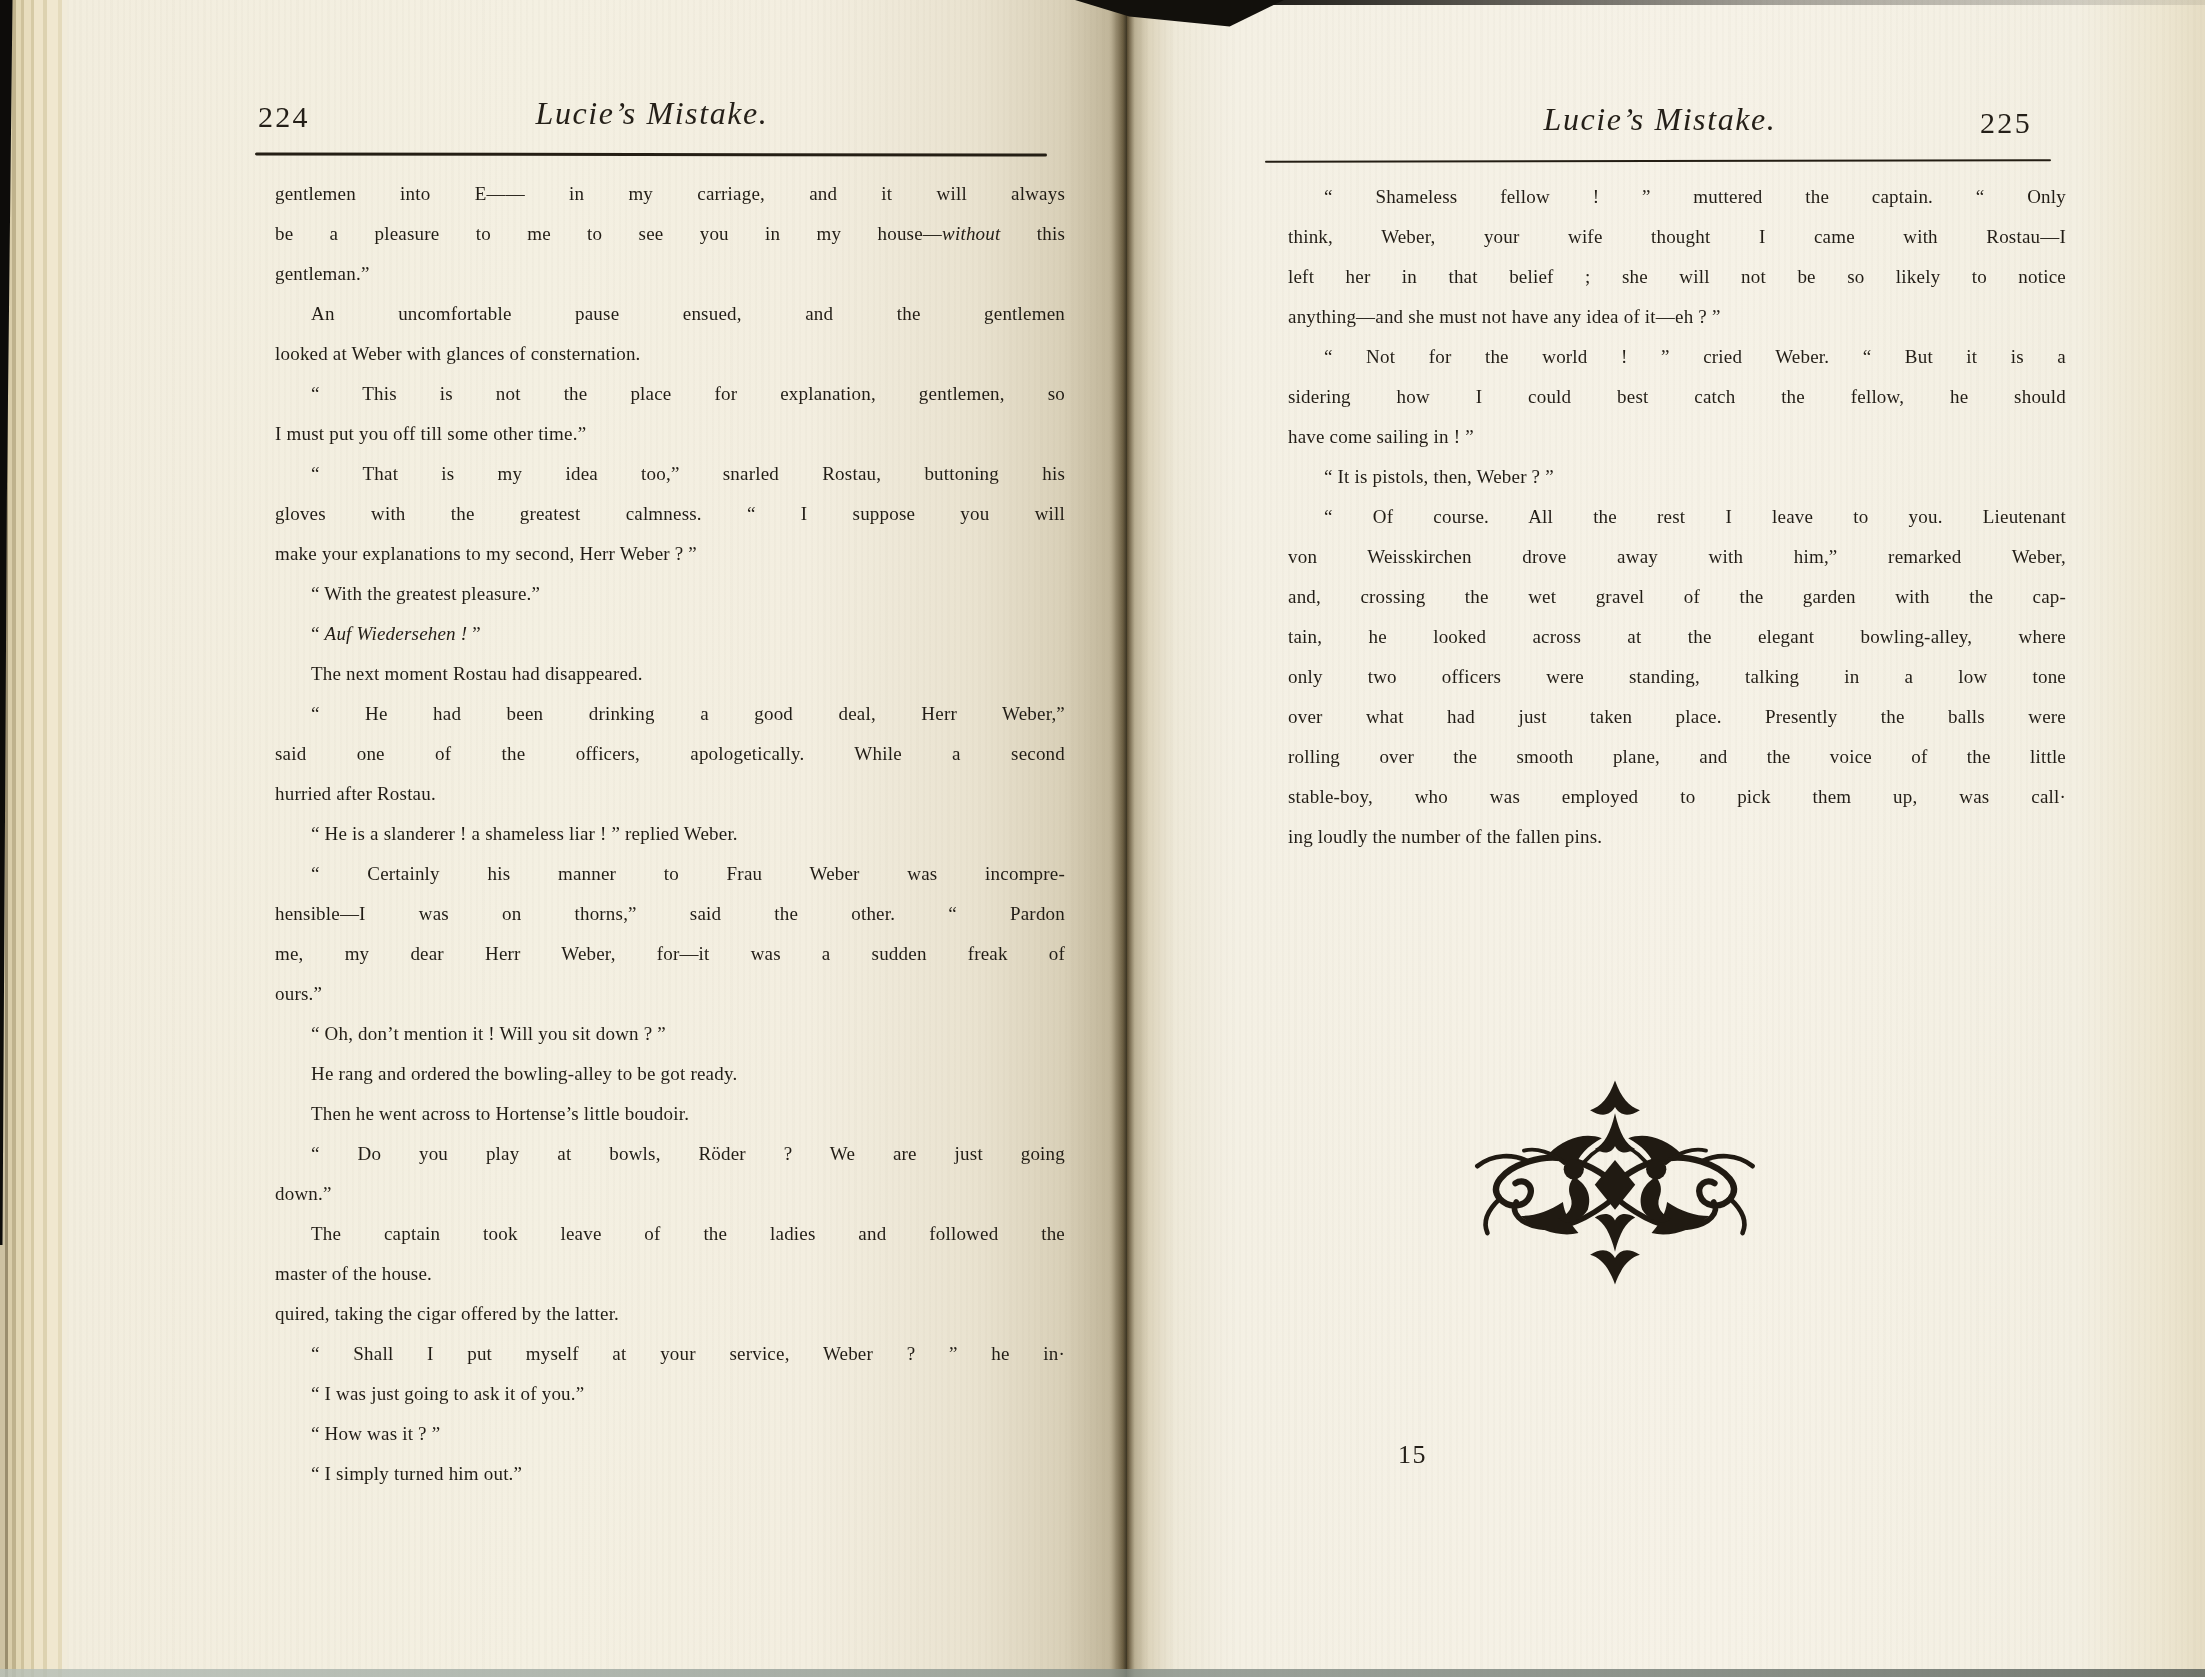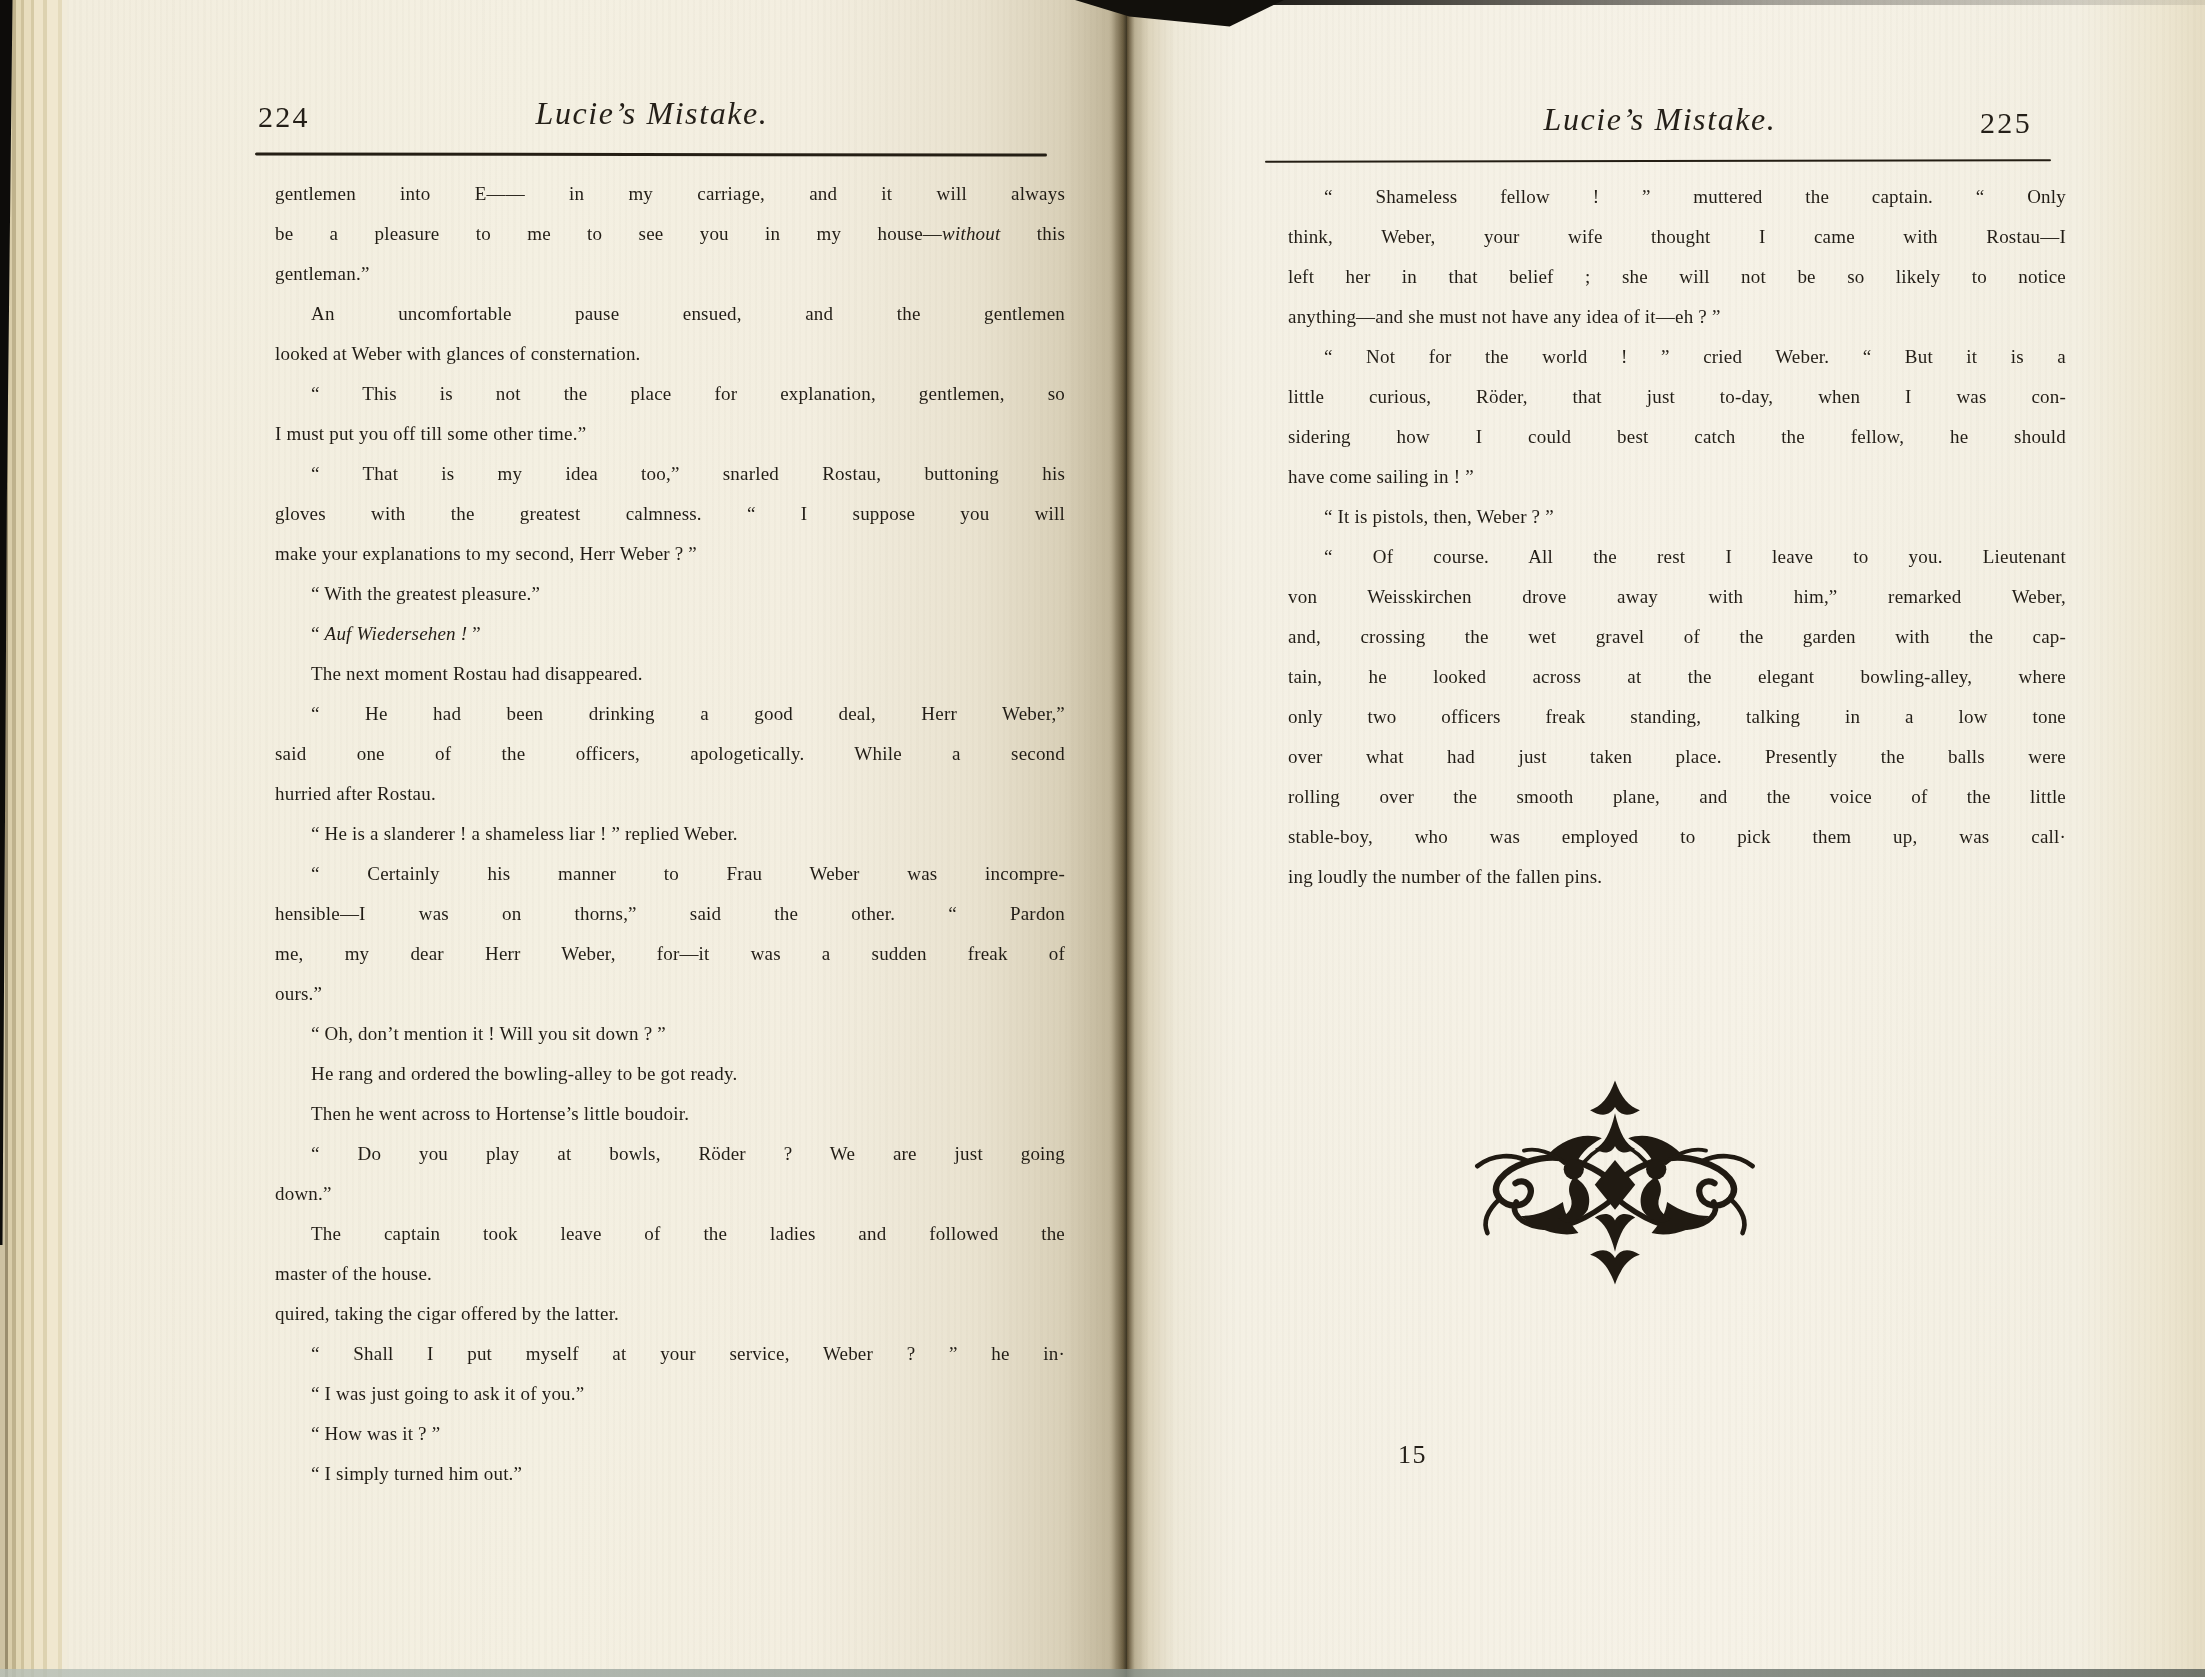--- a/index.html
+++ b/index.html
@@ -111,29 +111,28 @@
   <div class="abs runhead" id="rp-title">Lucie’s Mistake.</div>
   <div class="abs pagenum" id="rp-num">225</div>
   <div class="rule" id="rp-rule"></div>
 
   <div class="text-col" id="rp-text">
       <div class="ln ind"><span>“ Shameless fellow ! ” muttered the captain.  “ Only</span></div>
       <div class="ln"><span>think, Weber, your wife thought I came with Rostau—I</span></div>
       <div class="ln"><span>left her in that belief ; she will not be so likely to notice</span></div>
       <div class="ln end"><span>anything—and she must not have any idea of it—eh ? ”</span></div>
       <div class="ln ind"><span>“ Not for the world ! ” cried Weber.  “ But it is a</span></div>
-      <div class="ln"><span>little curious, Röder, that just to-day, when I was con-</span></div>
       <div class="ln"><span>sidering how I could best catch the fellow, he should</span></div>
       <div class="ln end"><span>have come sailing in ! ”</span></div>
       <div class="ln ind end"><span>“ It is pistols, then, Weber ? ”</span></div>
       <div class="ln ind"><span>“ Of course.  All the rest I leave to you.  Lieutenant</span></div>
       <div class="ln"><span>von Weisskirchen drove away with him,” remarked Weber,</span></div>
       <div class="ln"><span>and, crossing the wet gravel of the garden with the cap-</span></div>
       <div class="ln"><span>tain, he looked across at the elegant bowling-alley, where</span></div>
-      <div class="ln"><span>only two officers freak standing, talking in a low tone</span></div>
+      <div class="ln"><span>only two officers were standing, talking in a low tone</span></div>
       <div class="ln"><span>over what had just taken place.  Presently the balls were</span></div>
       <div class="ln"><span>rolling over the smooth plane, and the voice of the little</span></div>
       <div class="ln"><span>stable-boy, who was employed to pick them up, was call·</span></div>
       <div class="ln end"><span>ing loudly the number of the fallen pins.</span></div>
     </div>
 
   <div class="abs" id="rp-orn">
     <svg width="322" height="229" viewBox="0 0 414 294" xmlns="http://www.w3.org/2000/svg">
       <g id="orn-half">
         <path fill="none" stroke="#201a12" stroke-width="8" stroke-linecap="round" d="M207,148 C170,118 132,108 96,120 C62,131 45,152 59,168 C71,181 93,179 98,163 C102,150 89,141 79,148"></path>

